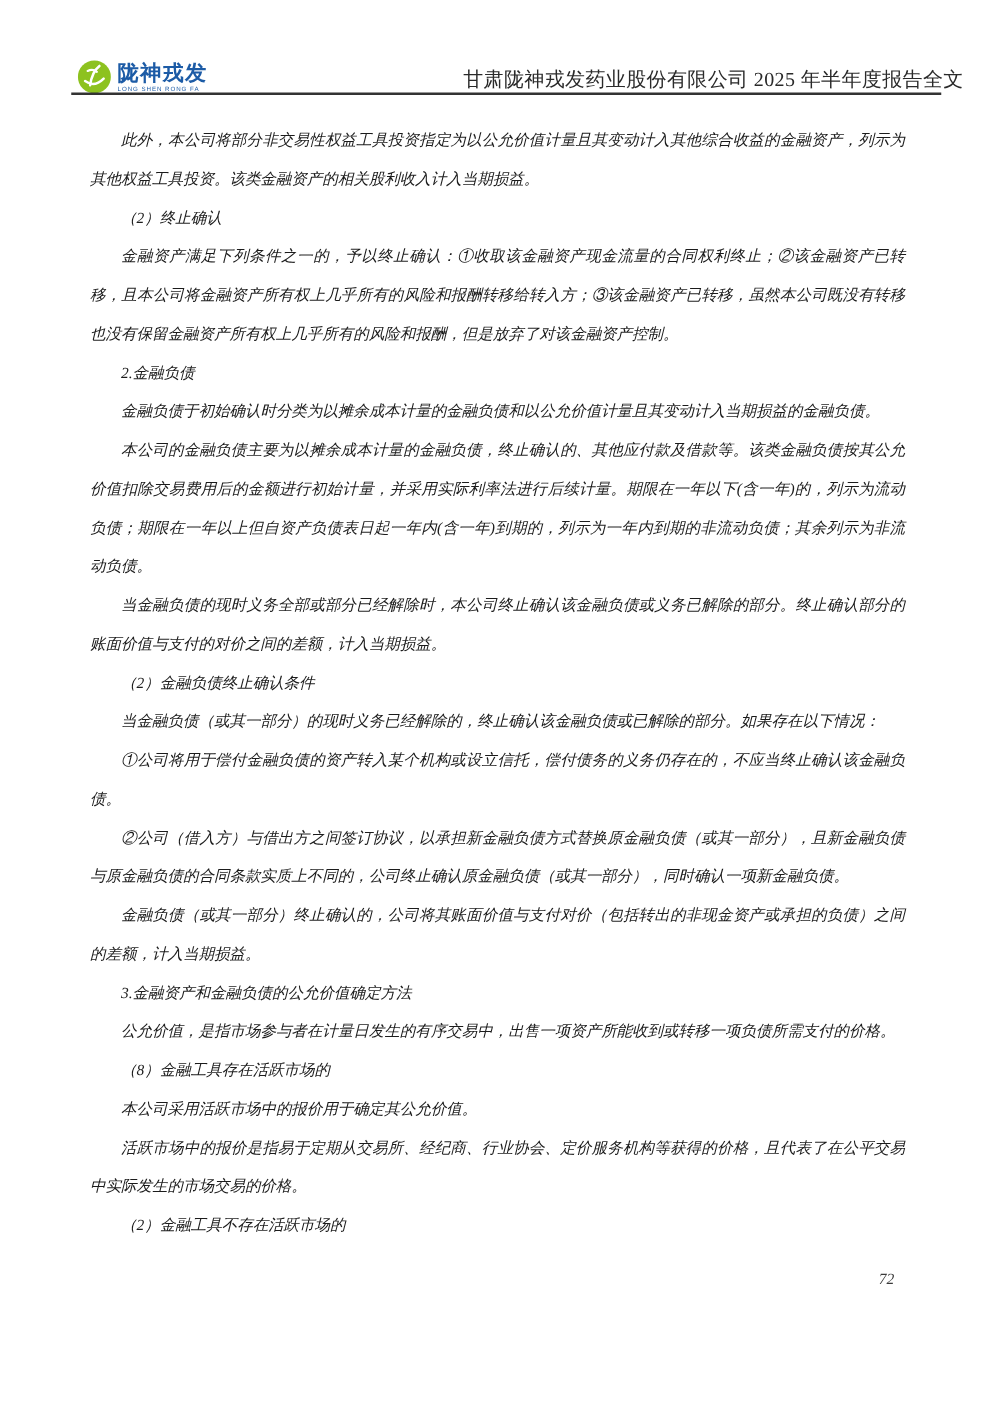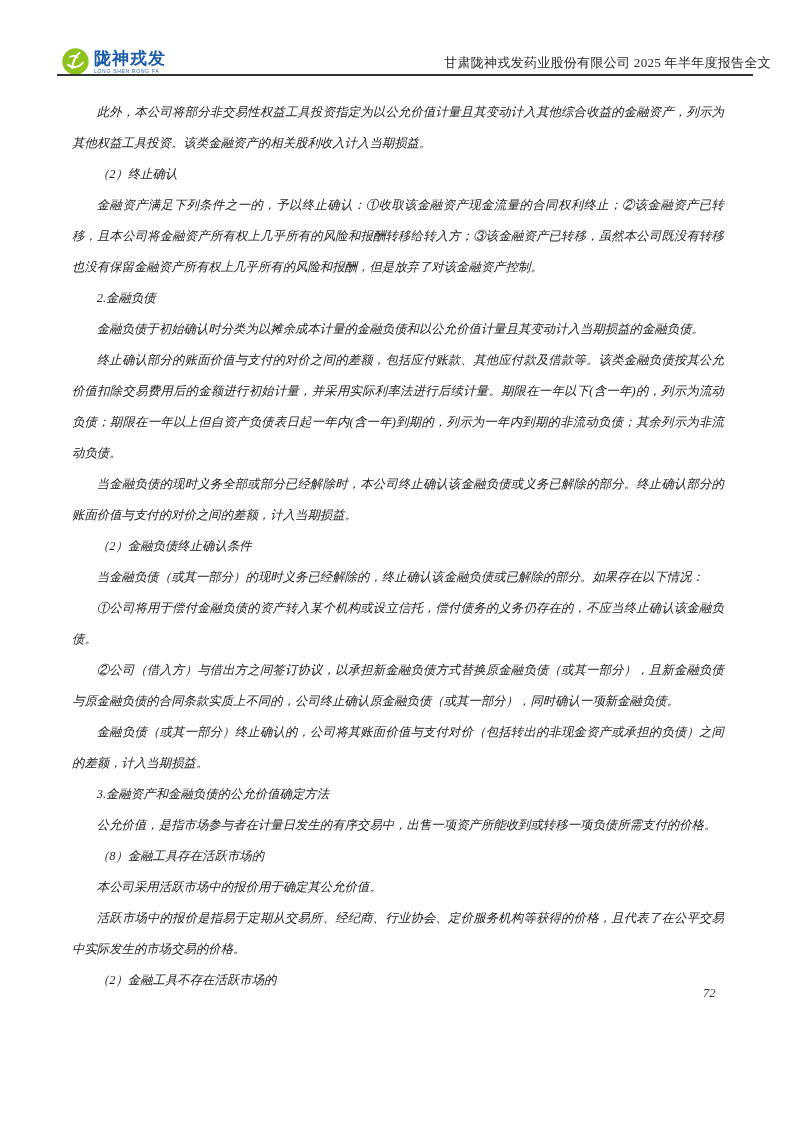--- a/index.html
+++ b/index.html
@@ -34,38 +34,38 @@
   }
   .brand-en{
     color:var(--logo-blue);
     font-family:"Liberation Sans","DejaVu Sans",sans-serif;
     font-size:8px;letter-spacing:1.2px;white-space:nowrap;
     transform:scale(0.62);transform-origin:left top;
     margin-top:2px;
   }
   .header-title{
     position:absolute;top:54px;right:44px;
-    font-size:13px;color:#2a2a2a;letter-spacing:0.3px;
+    font-size:16px;color:#2a2a2a;letter-spacing:0.3px;
     white-space:nowrap;
   }
   .header-rule{
     position:absolute;left:57px;top:74px;
     width:696px;height:2.3px;background:var(--rule);
   }
   
   .content{
     position:absolute;left:72px;top:97px;
     width:652px;
     font-size:12.4px;line-height:31px;
     text-align:justify;
   }
   .content p{margin:0;text-indent:2em;font-style:italic;}
   
   .page-number{
-    position:absolute;left:703px;top:986px;
+    position:absolute;left:703px;top:1016px;
     font-size:12.5px;color:#3a3a3a;font-style:italic;
   }
 </style>
 </head>
 <body>
 
 <div class="page">
 
   <div class="logo">
     <svg class="logo-mark" viewBox="0 0 40 40" xmlns="http://www.w3.org/2000/svg">
@@ -82,21 +82,21 @@
 
   <div class="header-title">甘肃陇神戎发药业股份有限公司 2025 年半年度报告全文</div>
   <div class="header-rule"></div>
 
   <div class="content">
     <p>此外，本公司将部分非交易性权益工具投资指定为以公允价值计量且其变动计入其他综合收益的金融资产，列示为其他权益工具投资。该类金融资产的相关股利收入计入当期损益。</p>
     <p>（2）终止确认</p>
     <p>金融资产满足下列条件之一的，予以终止确认：①收取该金融资产现金流量的合同权利终止；②该金融资产已转移，且本公司将金融资产所有权上几乎所有的风险和报酬转移给转入方；③该金融资产已转移，虽然本公司既没有转移也没有保留金融资产所有权上几乎所有的风险和报酬，但是放弃了对该金融资产控制。</p>
     <p>2.金融负债</p>
     <p>金融负债于初始确认时分类为以摊余成本计量的金融负债和以公允价值计量且其变动计入当期损益的金融负债。</p>
-    <p>终止确认部分的账面价值与支付的对价之间的差额，包括应付账款、其他应付款及借款等。该类金融负债按其公允价值扣除交易费用后的金额进行初始计量，并采用实际利率法进行后续计量。期限在一年以下(含一年)的，列示为流动负债；期限在一年以上但自资产负债表日起一年内(含一年)到期的，列示为一年内到期的非流动负债；其余列示为非流动负债。</p>
+    <p>本公司的金融负债主要为以摊余成本计量的金融负债，终止确认的、其他应付款及借款等。该类金融负债按其公允价值扣除交易费用后的金额进行初始计量，并采用实际利率法进行后续计量。期限在一年以下(含一年)的，列示为流动负债；期限在一年以上但自资产负债表日起一年内(含一年)到期的，列示为一年内到期的非流动负债；其余列示为非流动负债。</p>
     <p>当金融负债的现时义务全部或部分已经解除时，本公司终止确认该金融负债或义务已解除的部分。终止确认部分的账面价值与支付的对价之间的差额，计入当期损益。</p>
     <p>（2）金融负债终止确认条件</p>
     <p>当金融负债（或其一部分）的现时义务已经解除的，终止确认该金融负债或已解除的部分。如果存在以下情况：</p>
     <p>①公司将用于偿付金融负债的资产转入某个机构或设立信托，偿付债务的义务仍存在的，不应当终止确认该金融负债。</p>
     <p>②公司（借入方）与借出方之间签订协议，以承担新金融负债方式替换原金融负债（或其一部分），且新金融负债与原金融负债的合同条款实质上不同的，公司终止确认原金融负债（或其一部分），同时确认一项新金融负债。</p>
     <p>金融负债（或其一部分）终止确认的，公司将其账面价值与支付对价（包括转出的非现金资产或承担的负债）之间的差额，计入当期损益。</p>
     <p>3.金融资产和金融负债的公允价值确定方法</p>
     <p>公允价值，是指市场参与者在计量日发生的有序交易中，出售一项资产所能收到或转移一项负债所需支付的价格。</p>
     <p>（8）金融工具存在活跃市场的</p>
     <p>本公司采用活跃市场中的报价用于确定其公允价值。</p>

